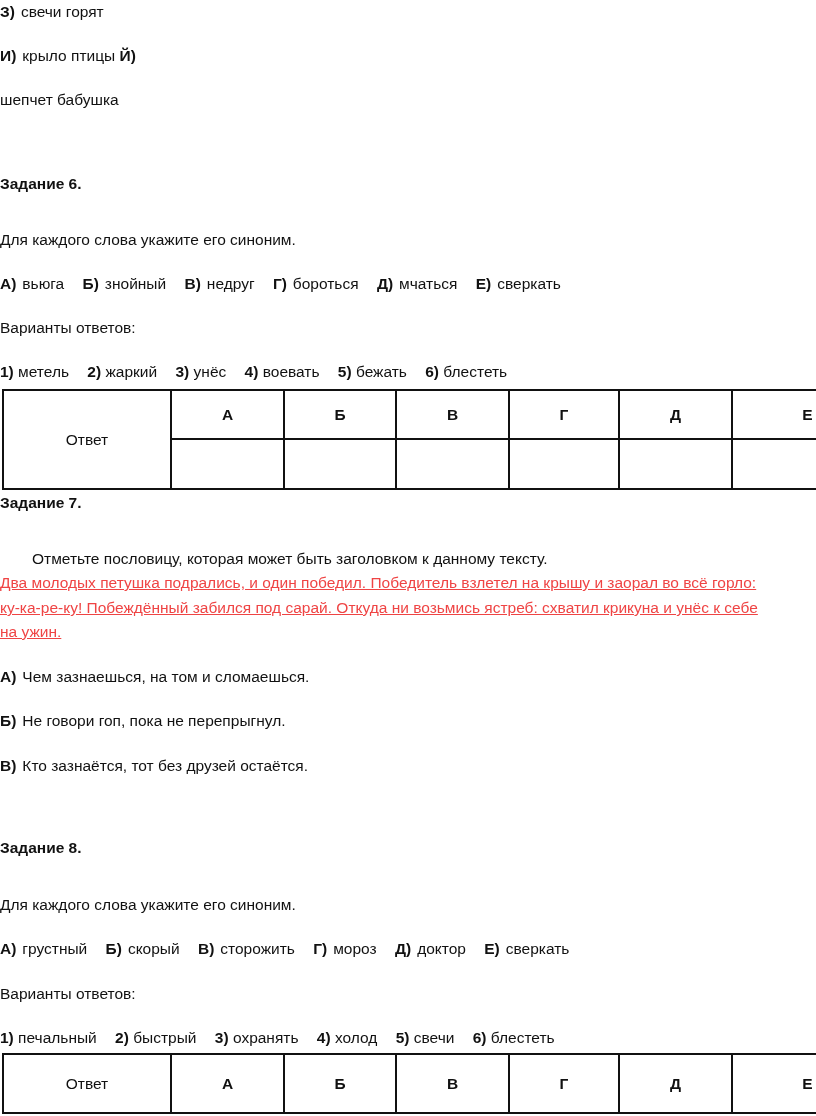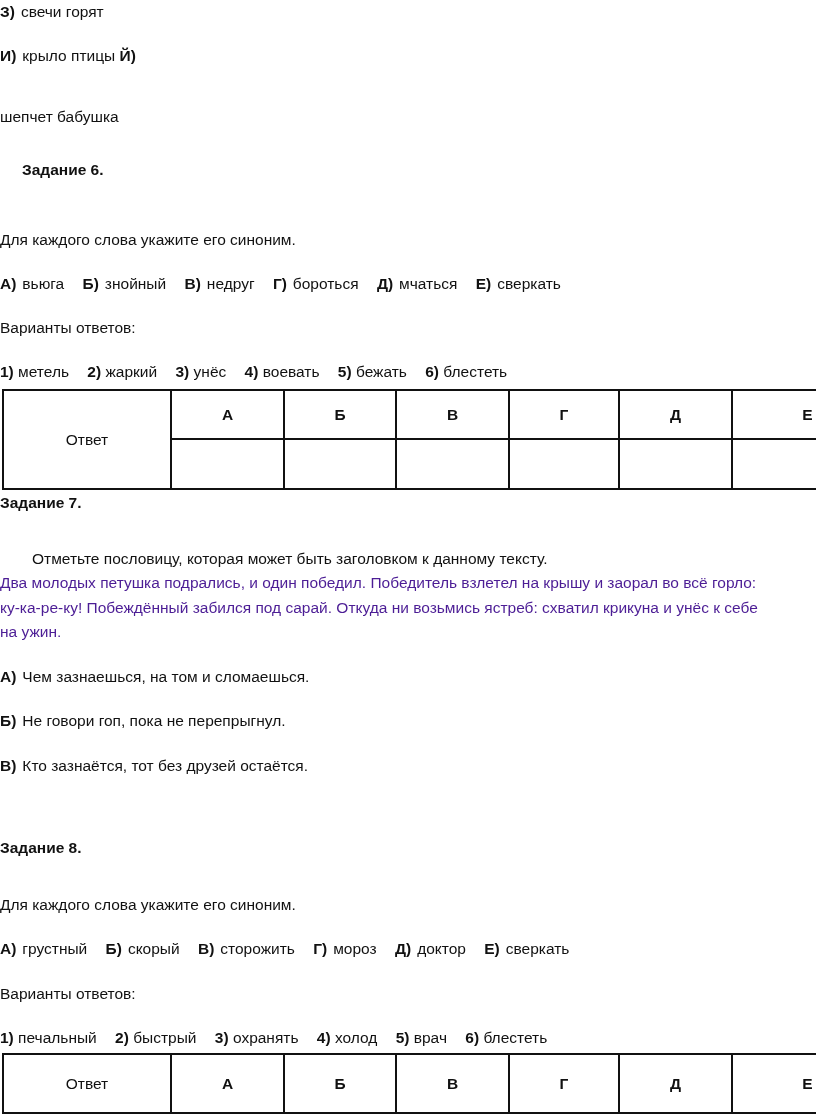--- a/index.html
+++ b/index.html
@@ -17,21 +17,21 @@
     font-size: 15.5px;
   }
   .line {
     position: absolute;
     left: 0;
     white-space: nowrap;
     line-height: 20px;
     text-align: right;
   }
   .b { font-weight: bold; }
-  .blue { color: #4c1d95; }
+  .blue { color: #ef4444; text-decoration: underline; }
   .opt-gap { display: inline-block; width: 14px; }
   .lbl-gap { display: inline-block; width: 6px; }
 
   table.answer {
     position: absolute;
     left: 2px;
     border-collapse: collapse;
     table-layout: fixed;
     width: 880px;
   }
@@ -47,23 +47,23 @@
 </head>
 <body>
 
 <div class="line" style="top:2px;">
   <span class="b">З)</span><span class="lbl-gap"></span><span>свечи горят</span>
 </div>
 <div class="line" style="top:46px;">
   <span class="b">И)</span><span class="lbl-gap"></span><span>крыло птицы</span>
   <span class="b">Й)</span>
 </div>
-<div class="line" style="top:90px;margin-top:17px;">шепчет бабушка</div>
+<div class="line" style="top:90px;">шепчет бабушка</div>
 
-<div class="line b" style="top:160px;margin-left:22px;">Задание 6.</div>
+<div class="line b" style="top:174px;">Задание 6.</div>
 <div class="line" style="top:230px;">Для каждого слова укажите его синоним.</div>
 <div class="line" style="top:274px;">
   <span class="b">А)</span><span class="lbl-gap"></span><span>вьюга</span><span class="opt-gap"></span>
   <span class="b">Б)</span><span class="lbl-gap"></span><span>знойный</span><span class="opt-gap"></span>
   <span class="b">В)</span><span class="lbl-gap"></span><span>недруг</span><span class="opt-gap"></span>
   <span class="b">Г)</span><span class="lbl-gap"></span><span>бороться</span><span class="opt-gap"></span>
   <span class="b">Д)</span><span class="lbl-gap"></span><span>мчаться</span><span class="opt-gap"></span>
   <span class="b">Е)</span><span class="lbl-gap"></span><span>сверкать</span>
 </div>
 <div class="line" style="top:318px;">Варианты ответов:</div>
@@ -132,21 +132,21 @@
   <span class="b">Г)</span><span class="lbl-gap"></span><span>мороз</span><span class="opt-gap"></span>
   <span class="b">Д)</span><span class="lbl-gap"></span><span>доктор</span><span class="opt-gap"></span>
   <span class="b">Е)</span><span class="lbl-gap"></span><span>сверкать</span>
 </div>
 <div class="line" style="top:984px;">Варианты ответов:</div>
 <div class="line" style="top:1028px;">
   <span class="b">1)</span> <span>печальный</span><span class="opt-gap"></span>
   <span class="b">2)</span> <span>быстрый</span><span class="opt-gap"></span>
   <span class="b">3)</span> <span>охранять</span><span class="opt-gap"></span>
   <span class="b">4)</span> <span>холод</span><span class="opt-gap"></span>
-  <span class="b">5)</span> <span>врач</span><span class="opt-gap"></span>
+  <span class="b">5)</span> <span>свечи</span><span class="opt-gap"></span>
   <span class="b">6)</span> <span>блестеть</span>
 </div>
 
 <table class="answer" style="top:1053px;">
   <colgroup>
     <col style="width:168px">
       <col style="width:113px">
       <col style="width:112px">
       <col style="width:113px">
       <col style="width:110px">

